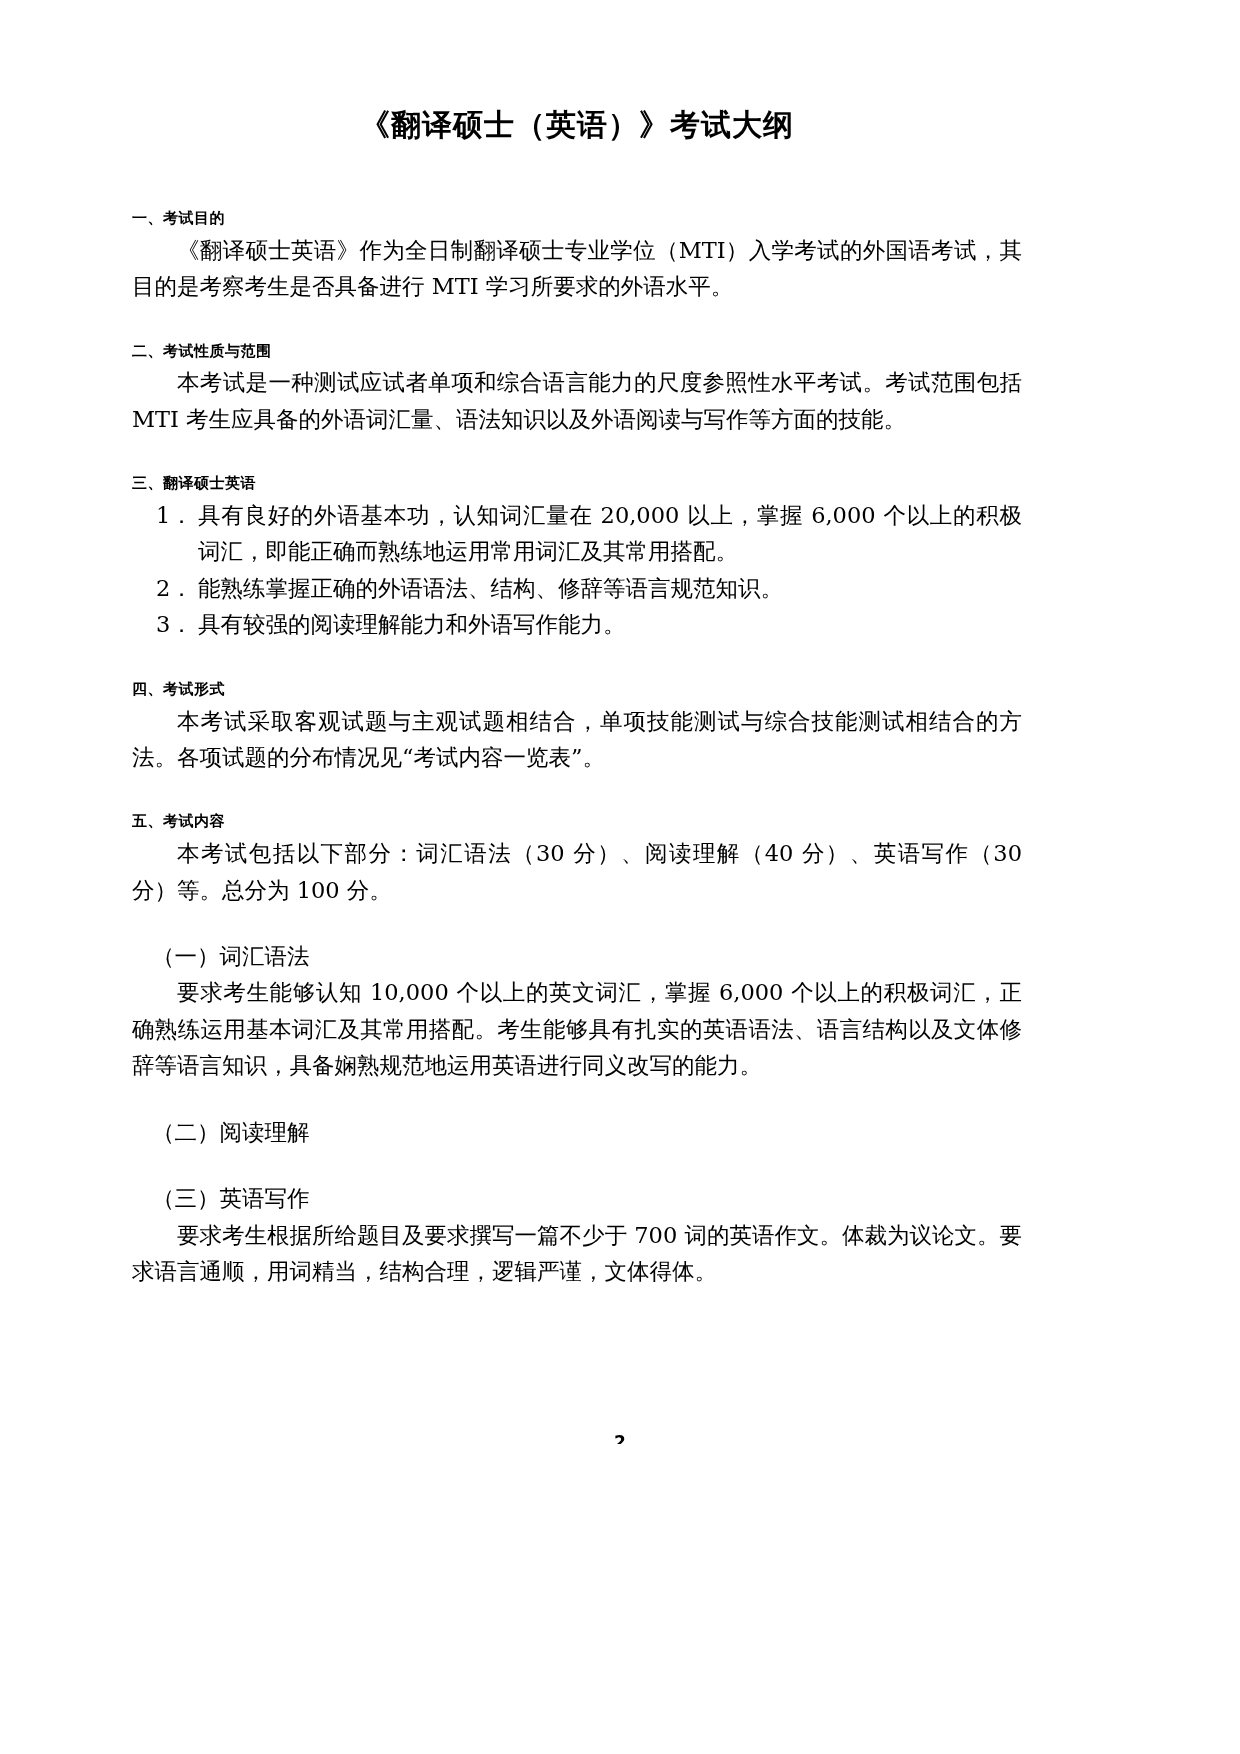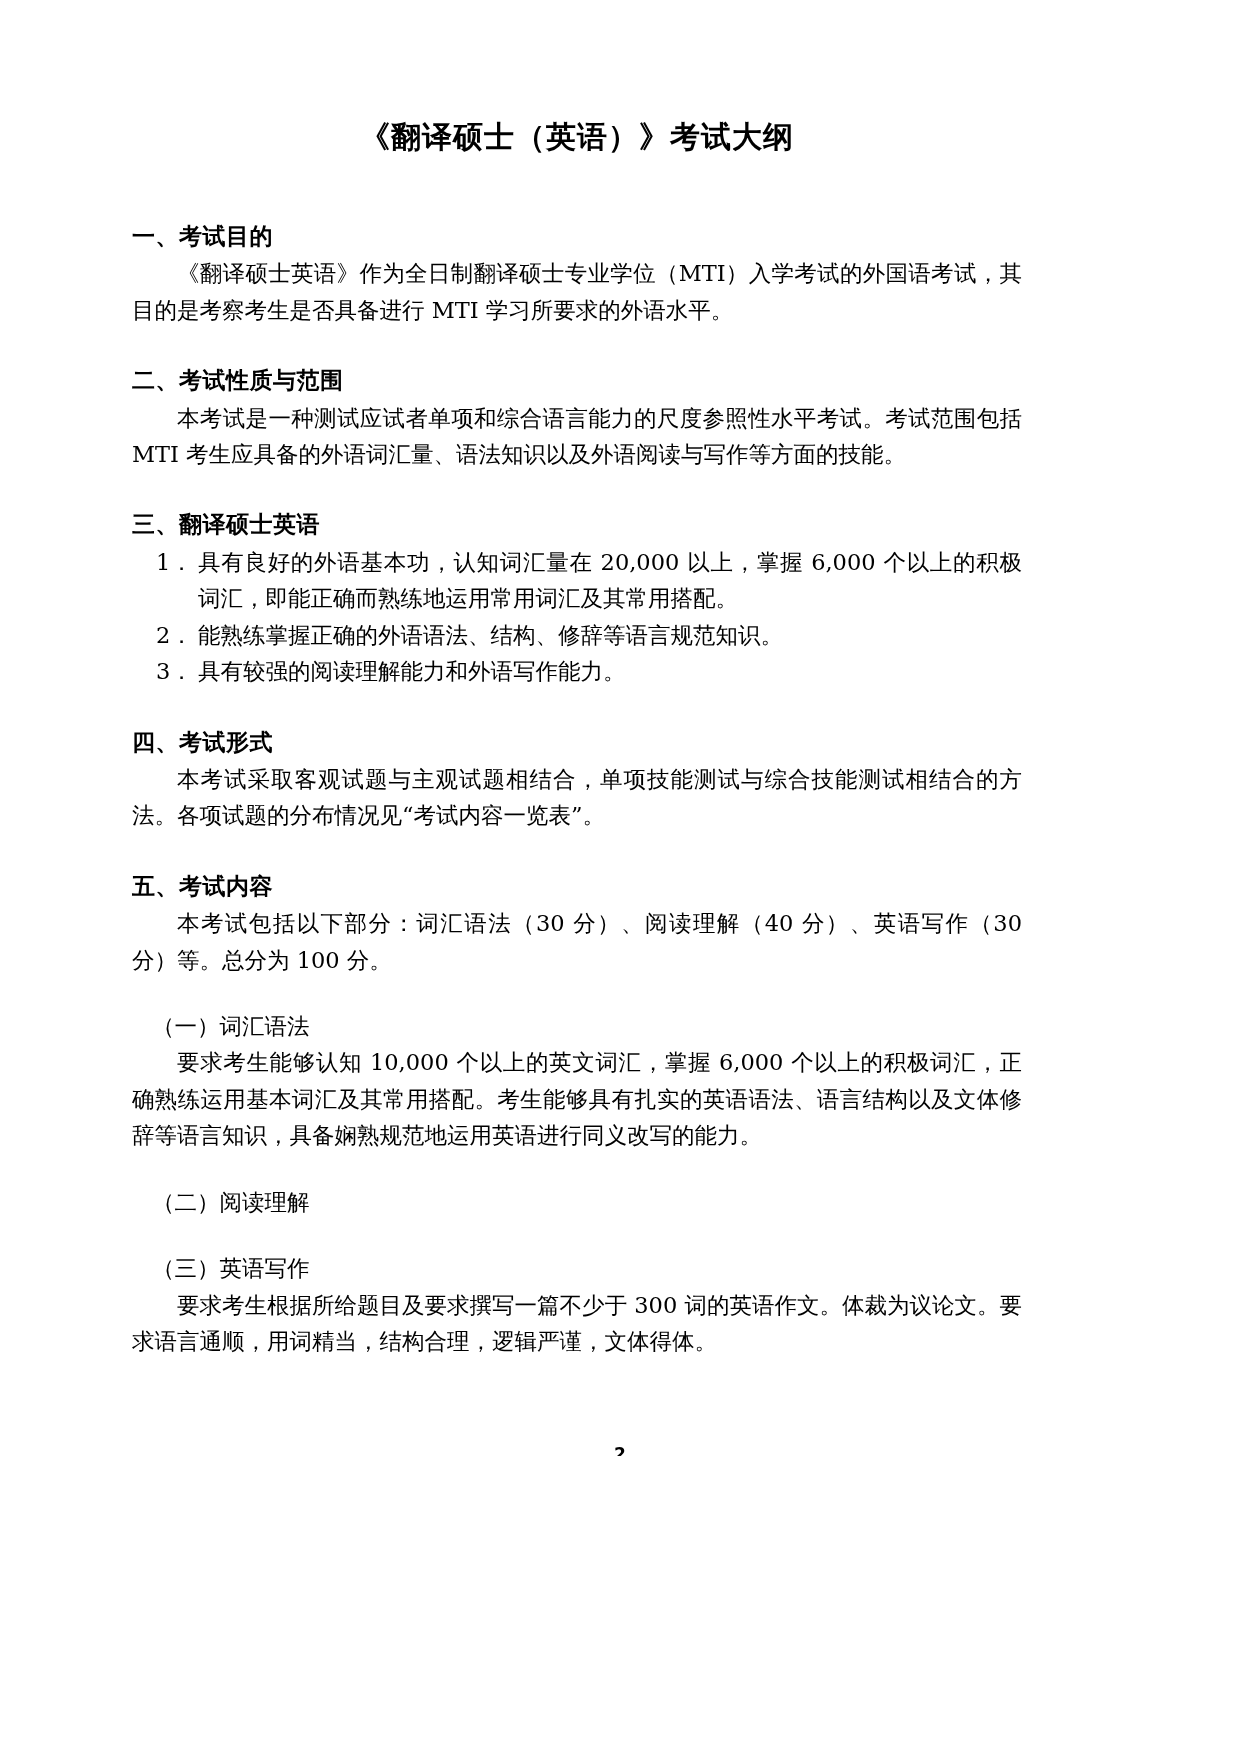--- a/index.html
+++ b/index.html
@@ -9,21 +9,21 @@
     background: #ffffff;
   }
   body {
     font-family: "DejaVu Serif", "Liberation Serif", serif;
     color: #000000;
   }
   .page {
     position: relative;
     width: 1240px;
     height: 1444px;
-    margin: 12px auto;
+    margin: 0 auto;
     background: #ffffff;
     box-sizing: border-box;
     padding: 0;
     overflow: hidden;
   }
   .content {
     position: absolute;
     left: 132px;
     top: 0;
     width: 890px;
@@ -35,21 +35,21 @@
     letter-spacing: 1px;
     margin-top: 104px;
     margin-bottom: 0;
     line-height: 1.4;
     font-family: "DejaVu Sans", "Liberation Sans", sans-serif;
   }
   .section {
     margin-top: 0;
   }
   .sec-head {
-    font-size: 23px;
+    font-size: 15px;
     font-weight: bold;
     letter-spacing: 0.5px;
     font-family: "DejaVu Sans", "Liberation Sans", sans-serif;
     line-height: 1.45;
     margin: 0;
   }
   .sec-gap-1 { margin-top: 62px; }
   .sec-gap { margin-top: 36px; }
   .body-p {
     font-size: 22.5px;
@@ -146,21 +146,21 @@
         <p class="sub-head">（一）词汇语法</p>
         <p class="sub-body">要求考生能够认知 10,000 个以上的英文词汇，掌握 6,000 个以上的积极词汇，正确熟练运用基本词汇及其常用搭配。考生能够具有扎实的英语语法、语言结构以及文体修辞等语言知识，具备娴熟规范地运用英语进行同义改写的能力。</p>
       </div>
 
       <div class="sub-block">
         <p class="sub-head">（二）阅读理解</p>
       </div>
 
       <div class="sub-block">
         <p class="sub-head">（三）英语写作</p>
-        <p class="sub-body">要求考生根据所给题目及要求撰写一篇不少于 300 词的英语作文。体裁为议论文。要求语言通顺，用词精当，结构合理，逻辑严谨，文体得体。</p>
+        <p class="sub-body">要求考生根据所给题目及要求撰写一篇不少于 700 词的英语作文。体裁为议论文。要求语言通顺，用词精当，结构合理，逻辑严谨，文体得体。</p>
       </div>
     </div>
 
   </div>
 
   <div class="page-number">2</div>
 
 </div>
 
 </body></html>

